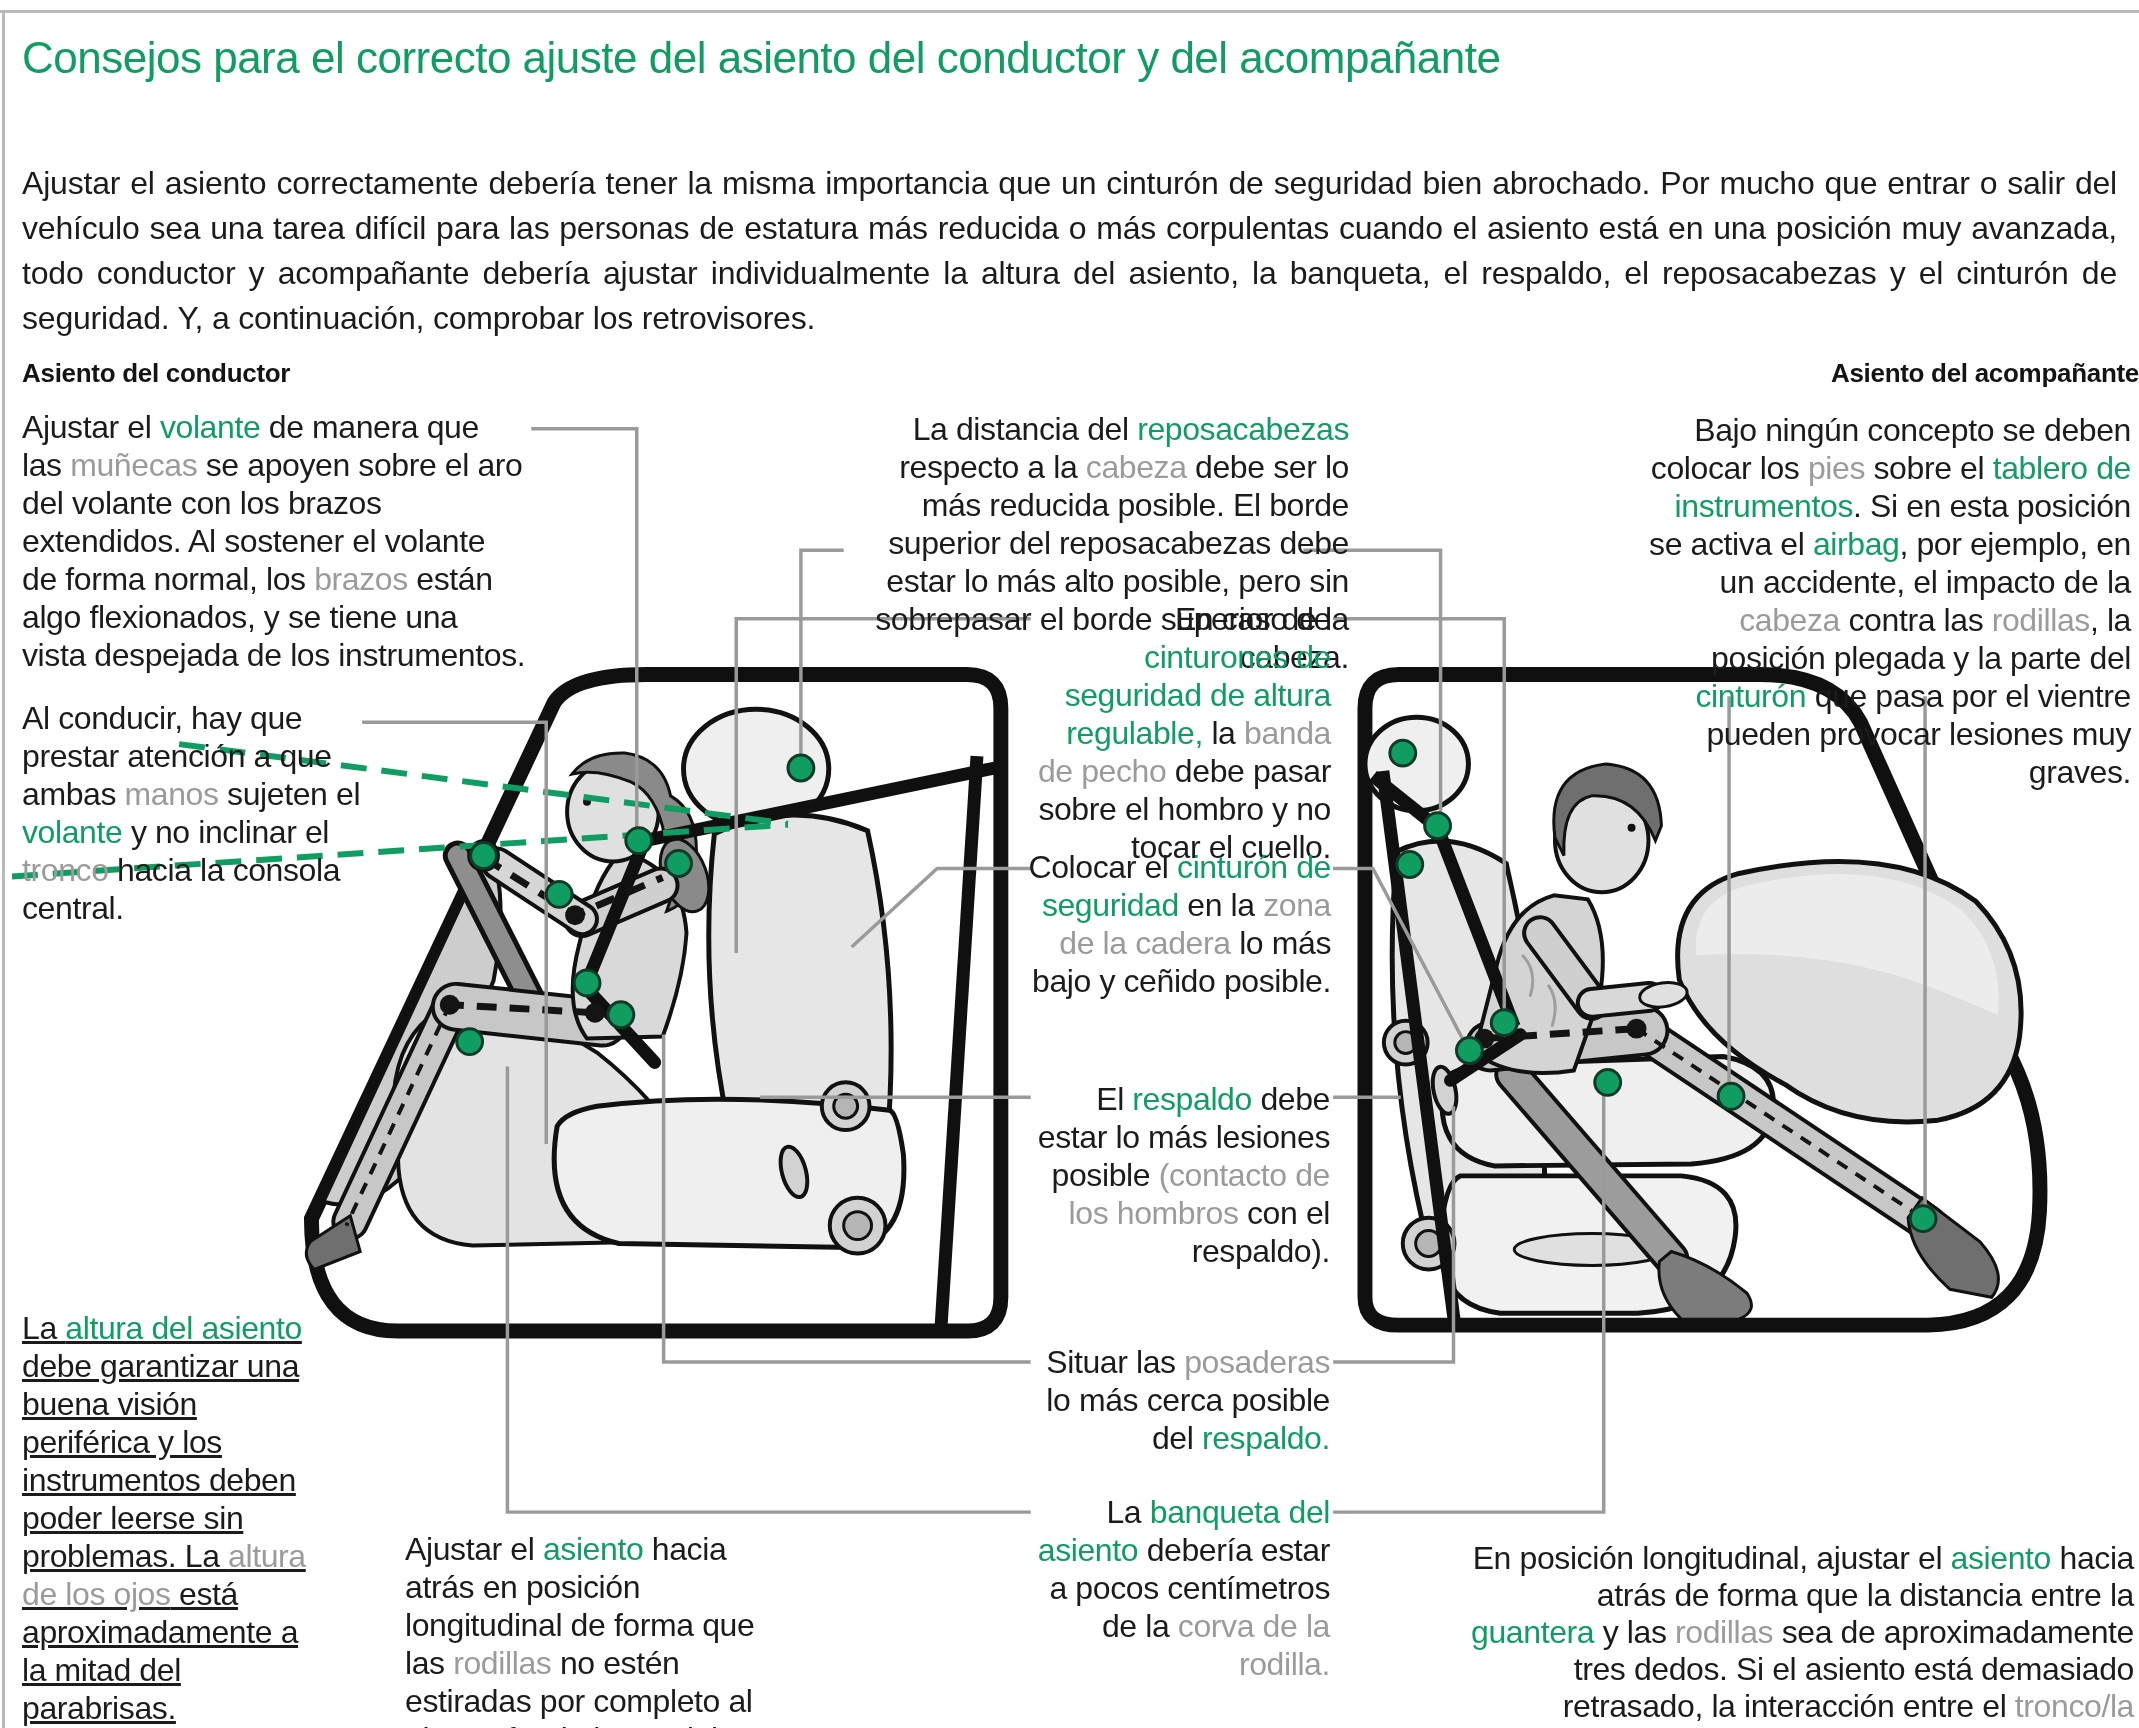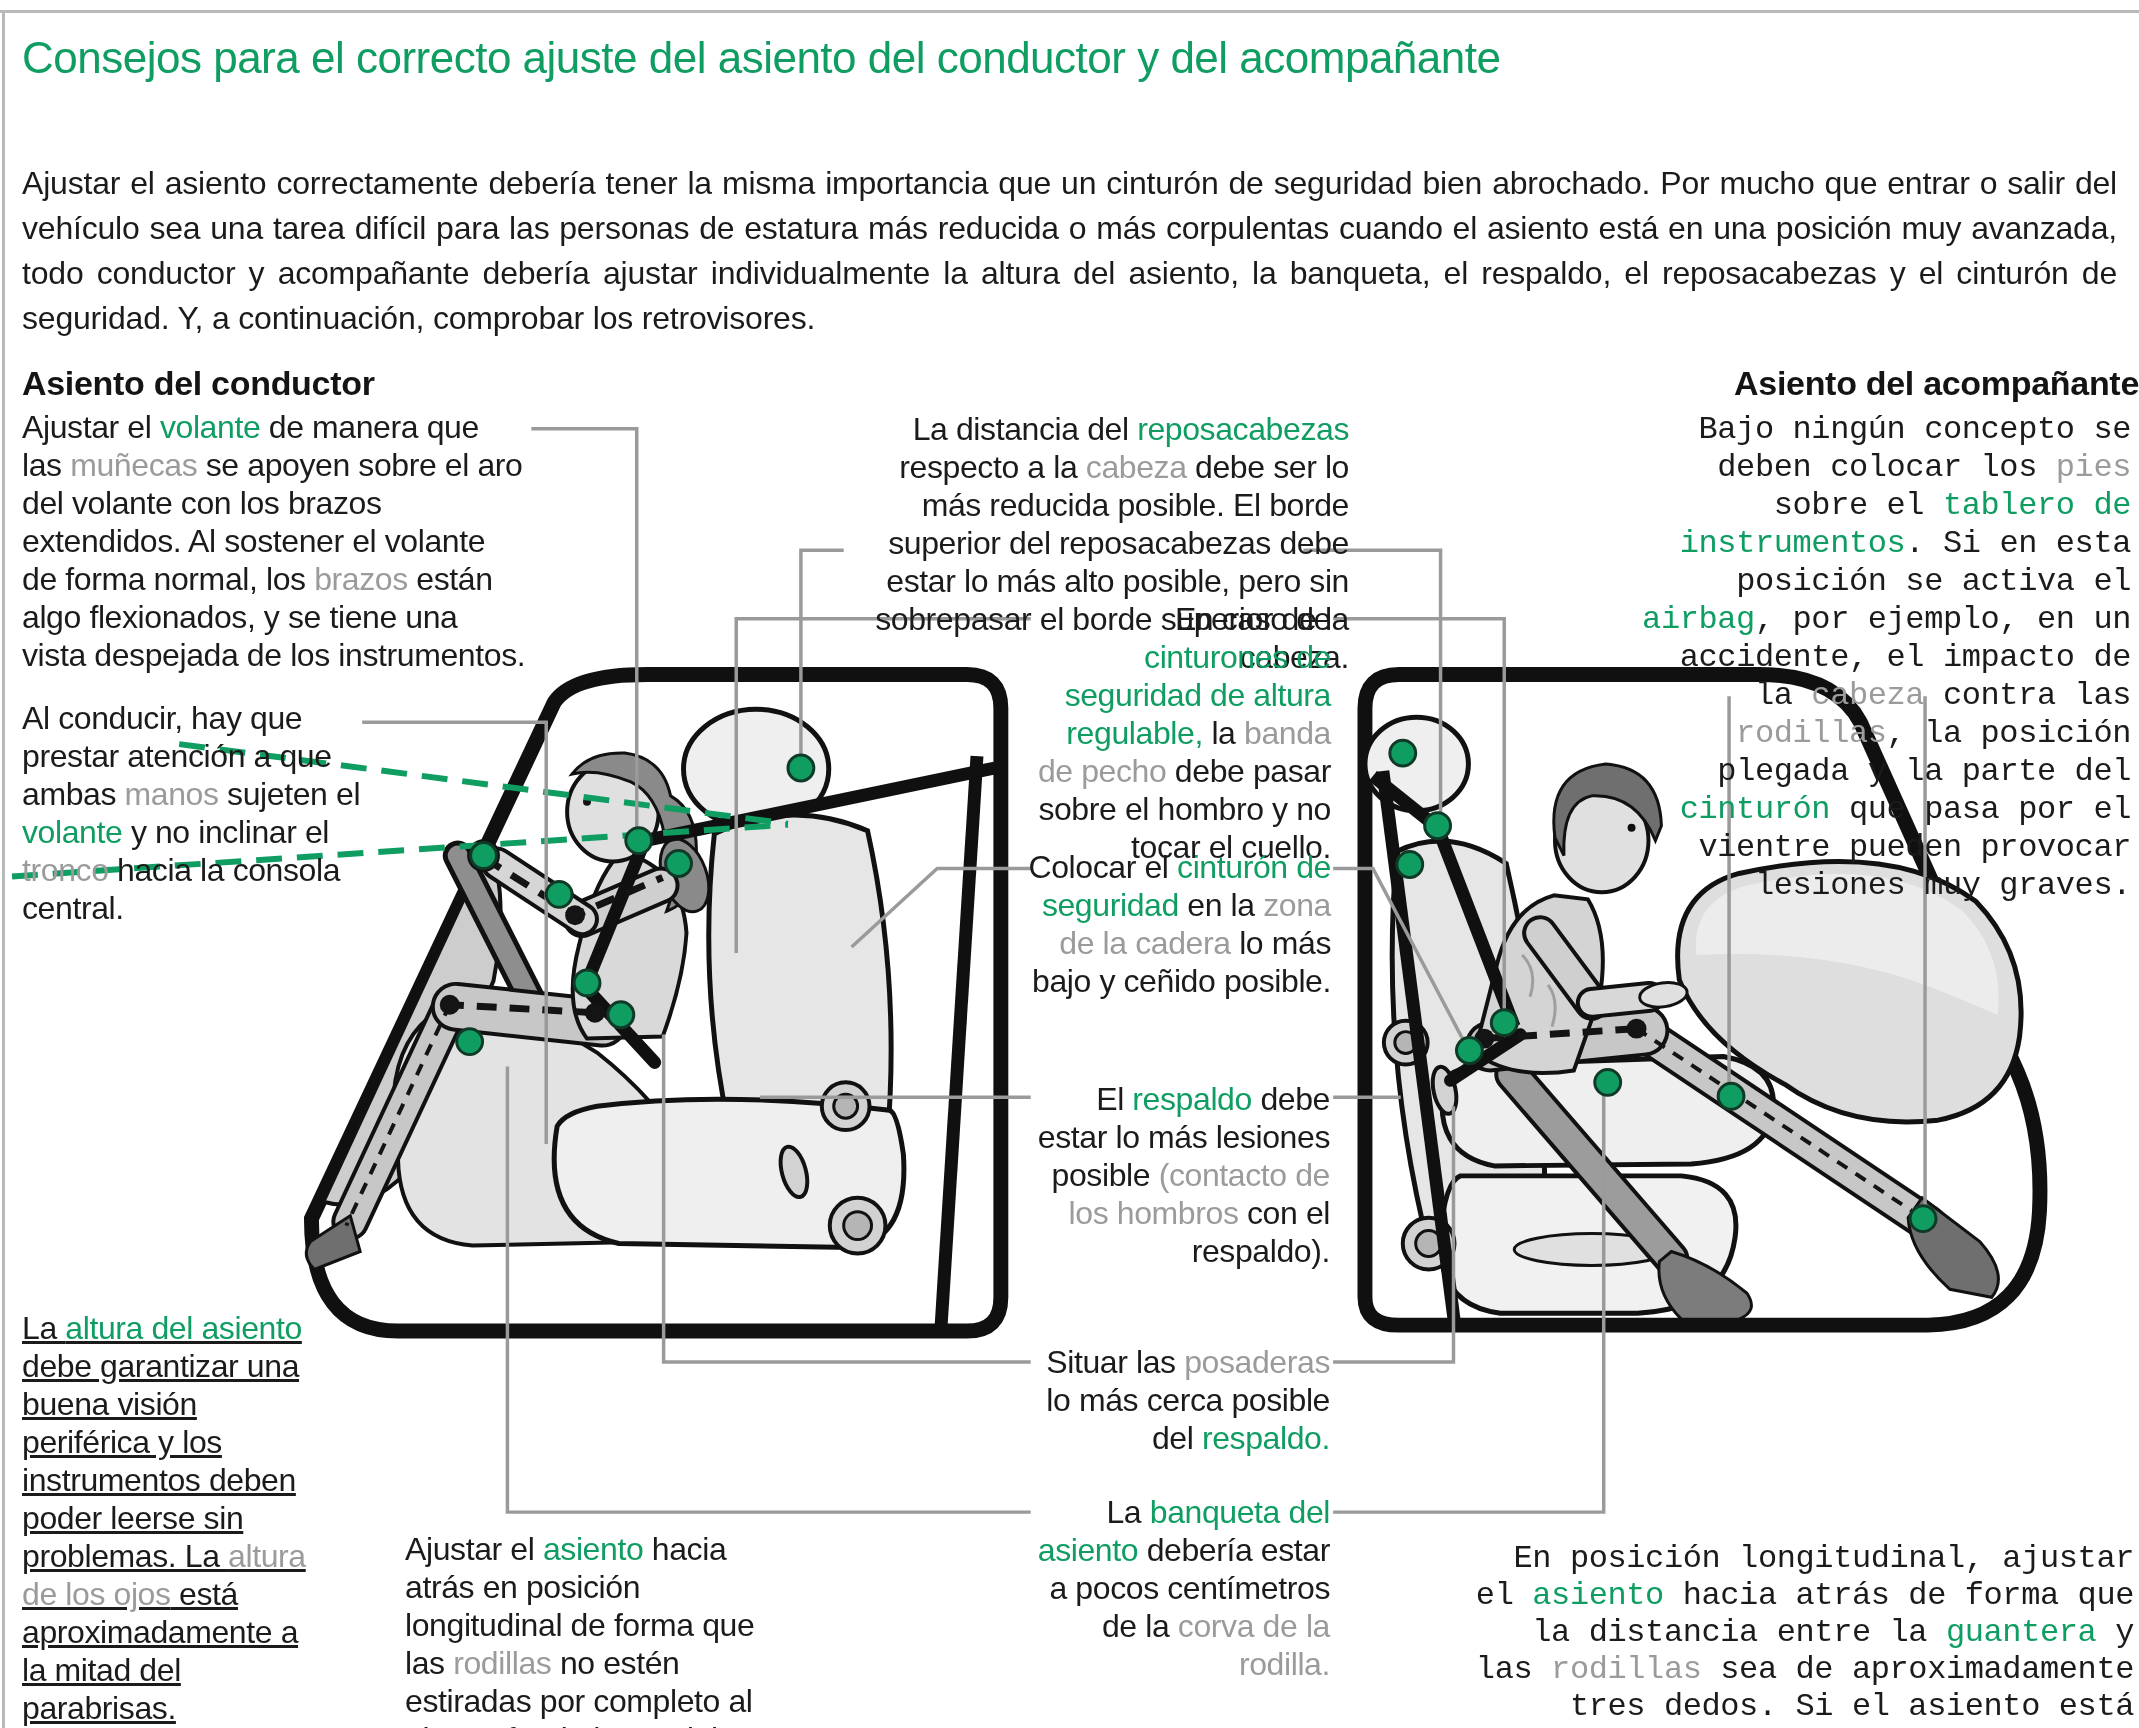--- a/index.html
+++ b/index.html
@@ -18,29 +18,29 @@
   .frame-left{position:absolute;left:2px;top:10px;width:3px;height:1718px;background:var(--frame);}
   .page-title{
     position:absolute;left:22px;top:4px;width:1692px;
     font-size:44px;font-weight:400;color:var(--green);letter-spacing:-0.5px;
   }
   .intro{
     position:absolute;left:22px;top:129px;width:2095px;
     font-size:32px;line-height:45px;text-align:justify;letter-spacing:-0.2px;
   }
   .col-heading{
-    position:absolute;top:336px;font-size:34px;font-weight:bold;color:#141414;letter-spacing:-0.3px;
+    position:absolute;top:336px;font-size:26px;font-weight:bold;color:#141414;letter-spacing:-0.3px;
   }
   .note{
     position:absolute;font-size:32px;line-height:38px;letter-spacing:-0.4px;color:var(--text);
   }
   .note .c-green{color:var(--green);}
   .note .c-gray{color:var(--kgray);}
   .ta-c{text-align:right;}
-  .ta-r{text-align:right;font-family:Liberation Mono, monospace;}
+  .ta-r{text-align:right;}
   svg.scene{position:absolute;left:0;top:0;width:2139px;height:1728px;}
   .conn{stroke:var(--conn);stroke-width:3.5;fill:none;}
   .sight{stroke:var(--green);stroke-width:6;fill:none;stroke-dasharray:26 15;}
   .marker{fill:var(--green);stroke:#103a27;stroke-width:3;}
 </style>
 </head>
 <body>
 
 <svg class="scene" viewBox="0 0 2150 1737" aria-hidden="true">
 

